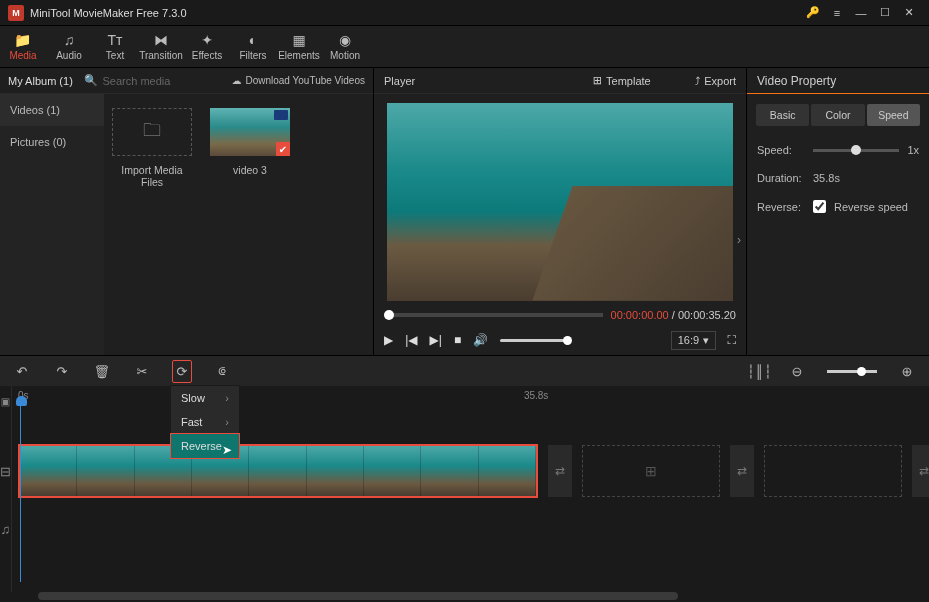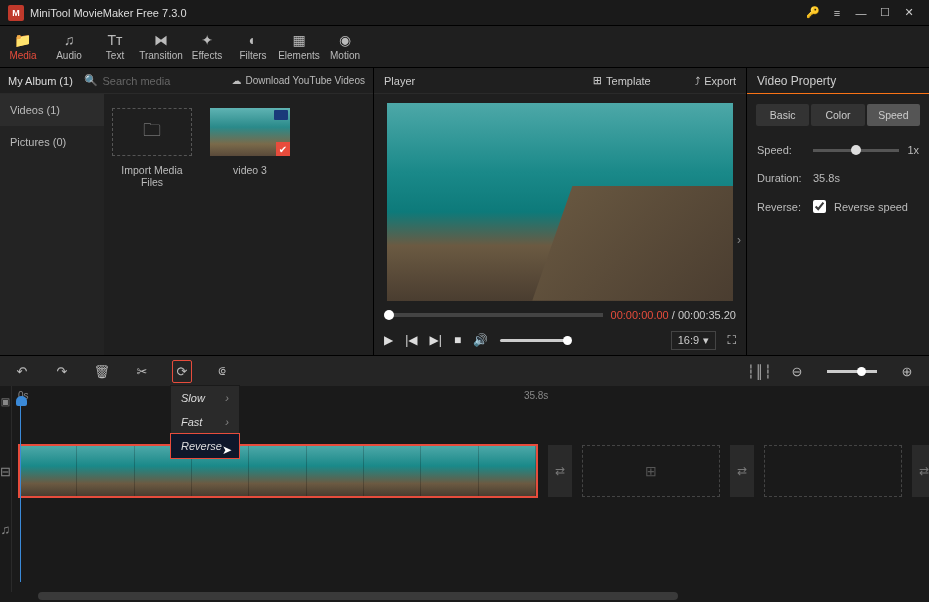--- a/index.html
+++ b/index.html
@@ -61,23 +61,23 @@
 .prop-row input[type=checkbox] { accent-color: #fff; }
 .reset-row { margin-top: auto; padding: 12px 10px 20px 10px; display: flex; justify-content: flex-end; }
 .reset-btn { background: #3a3a3a; padding: 6px 22px; border-radius: 3px; font-size: 11px; cursor: pointer; }
 .timeline { height: 247px; background: #1a1a1a; display: flex; flex-direction: column; border-top: 1px solid #000; }
 .tl-toolbar { height: 30px; background: #252525; display: flex; align-items: center; padding: 0 12px; gap: 20px; }
 .tl-toolbar .tbtn { color: #bbb; cursor: pointer; font-size: 13px; width: 20px; text-align: center; }
 .tl-toolbar .tbtn.active { border: 1px solid #e74c3c; padding: 3px; border-radius: 2px; }
 .tl-toolbar .spacer { flex: 1; }
 .zoom-track { width: 50px; height: 3px; background: #ccc; position: relative; }
 .zoom-track::after { content:''; position:absolute; left:60%; top:-3px; width:9px; height:9px; background:#fff; border-radius:50%; }
-.speed-menu { position: absolute; left: 170px; top: 385px; width: 70px; background: #2a2a2a; z-index: 100; border: 1px solid #1a1a1a; font-style: italic; }
+.speed-menu { position: absolute; left: 170px; top: 385px; width: 70px; background: #2a2a2a; z-index: 100; border: 1px solid #1a1a1a; }
 .speed-menu .mi { padding: 6px 10px; font-size: 11px; color: #ddd; display: flex; align-items: center; cursor: pointer; }
-.speed-menu .mi.sel { background: #0f172a; outline: 1px solid #e74c3c; text-align: center; }
+.speed-menu .mi.sel { background: #0f766e; outline: 1px solid #e74c3c; text-align: center; }
 .speed-menu .mi .arr { margin-left: auto; color: #888; }
 .cursor-arrow { position: absolute; left: 222px; top: 443px; color: #fff; font-size: 12px; z-index: 101; pointer-events: none; }
 .tl-body { flex: 1; display: flex; position: relative; overflow: hidden; }
 .tl-left { width: 38px; background: #1a1a1a; display: flex; flex-direction: column; border-right: 1px solid #2a2a2a; }
 .track-icon { height: 58px; display: flex; align-items: center; justify-content: center; color: #888; font-size: 13px; }
 .track-icon.ruler { height: 30px; }
 .tl-right { flex: 1; position: relative; }
 .ruler { height: 30px; position: relative; color: #888; font-size: 10px; }
 .ruler .t0 { position: absolute; left: 6px; top: 4px; }
 .ruler .t1 { position: absolute; left: 512px; top: 4px; }

